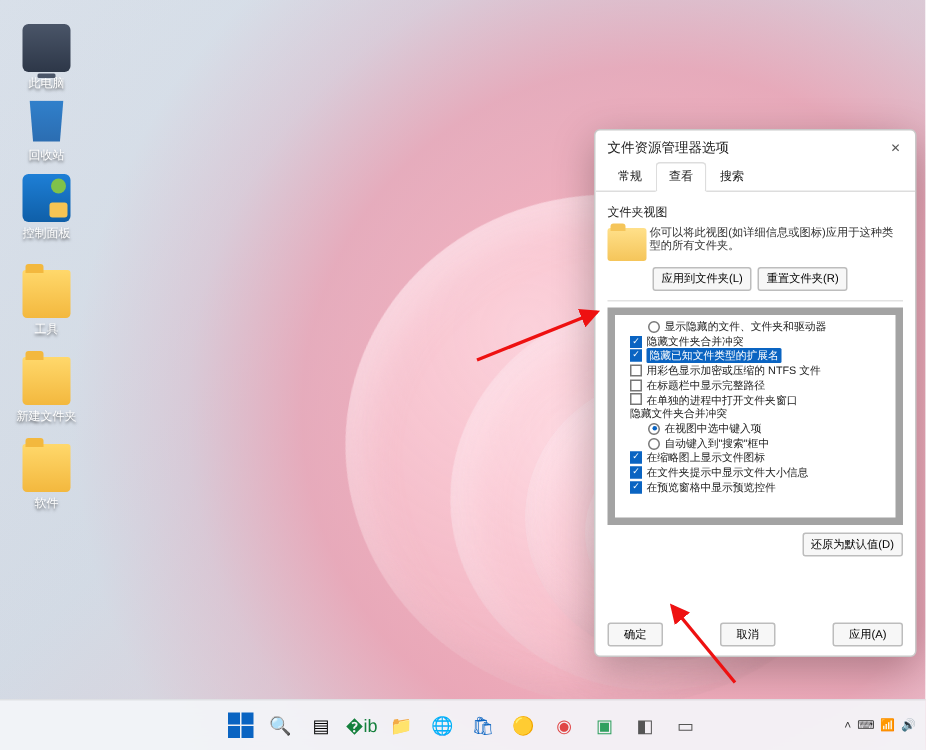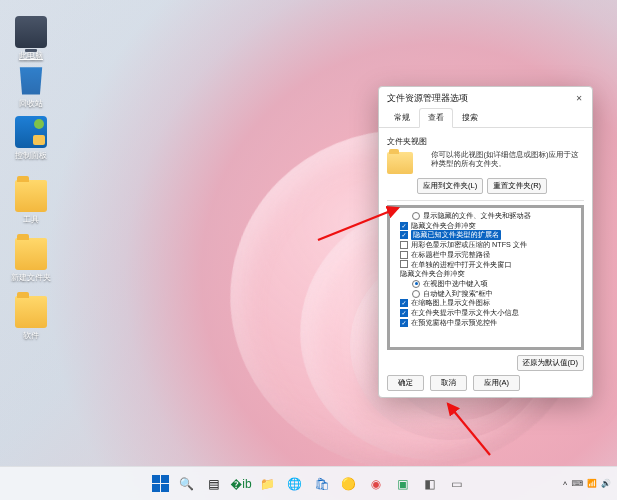--- a/index.html
+++ b/index.html
@@ -19,70 +19,70 @@
     box-shadow: inset -8px -8px 20px rgba(200,120,140,0.25), inset 10px 10px 25px rgba(255,240,245,0.5);
   }
   .desktop .p1{width:360px;height:340px;left:230px;top:130px;transform:rotate(10deg);}
   .desktop .p2{width:280px;height:260px;left:300px;top:200px;transform:rotate(-8deg);}
   .desktop .p3{width:200px;height:190px;left:350px;top:250px;}
   .desktop .p4{width:140px;height:130px;left:390px;top:290px;}
 
   
   .dicon { position:absolute; width:50px; text-align:center; color:#fff; font-size:8px; text-shadow:0 1px 2px rgba(0,0,0,0.6); }
   .dicon .glyph { width:32px; height:32px; margin:0 auto 2px; border-radius:3px; display:flex; align-items:center; justify-content:center; font-size:18px; }
-  .dicon.pc { left:6px; top:16px;text-decoration:underline; }
+  .dicon.pc { left:6px; top:16px; }
   .dicon.pc .glyph{ background:linear-gradient(#4a5568,#2d3748); border-radius:4px; position:relative;}
   .dicon.pc .glyph::after{content:"";position:absolute;bottom:-4px;left:10px;width:12px;height:3px;background:#4a5568;border-radius:1px;}
   .dicon.bin { left:6px; top:64px; }
   .dicon.bin .glyph{ background:linear-gradient(#3182ce,#2b6cb0); clip-path:polygon(15% 10%,85% 10%,78% 95%,22% 95%); }
   .dicon.ctrl { left:6px; top:116px; }
   .dicon.ctrl .glyph{ background:linear-gradient(#1e7fd6,#0f5fa8); border-radius:4px; position:relative; }
   .dicon.ctrl .glyph::before{content:"";position:absolute;right:3px;top:3px;width:10px;height:10px;border-radius:50%;background:#7fc24a;}
   .dicon.ctrl .glyph::after{content:"";position:absolute;right:2px;bottom:3px;width:12px;height:10px;border-radius:2px;background:#f6c453;}
   .dicon.f1 { left:6px; top:180px; }
   .dicon.f2 { left:6px; top:238px; }
   .dicon.f3 { left:6px; top:296px; }
   .folder .glyph{ background:linear-gradient(#ffd86b,#f3b83e); border-radius:2px 2px 3px 3px; position:relative;}
   .folder .glyph::before{content:"";position:absolute;top:-4px;left:2px;width:12px;height:6px;background:#f3b83e;border-radius:2px 2px 0 0;}
 
   
   .dialog {
-    position:absolute; left:378px; top:86px; width:215px; height:312px;
+    position:absolute; left:396px; top:86px; width:215px; height:352px;
     background:#fff; border:1px solid #c9c9c9; border-radius:4px;
     box-shadow:0 8px 28px rgba(0,0,0,0.28);
     font-size:8px; color:#222;
   }
   .titlebar{display:flex;align-items:center;justify-content:space-between;padding:4px 6px 2px 8px;}
   .titlebar .ttl{font-size:9px;}
   .closebtn{width:14px;height:14px;display:flex;align-items:center;justify-content:center;color:#555;cursor:pointer;border-radius:2px;}
   .tabs{display:flex;gap:0;border-bottom:1px solid #ddd;padding:0 6px;}
   .tab{padding:3px 8px 4px;font-size:8px;border:1px solid transparent;position:relative;top:1px;cursor:pointer;}
   .tab.active{border:1px solid #ddd;border-bottom:1px solid #fff;background:#fff;border-radius:3px 3px 0 0;}
   .body{padding:6px 8px 6px 8px;}
   .group-label{font-size:8px;margin:2px 0 3px;}
-  .frow{display:flex;align-items:flex-start;gap:18px;margin-bottom:4px;}
+  .frow{display:flex;align-items:flex-start;gap:2px;margin-bottom:4px;}
   .foldericon{width:26px;height:22px;background:linear-gradient(#ffe08a,#f5c55a);border-radius:2px;position:relative;flex-shrink:0;margin-top:2px;}
   .foldericon::before{content:"";position:absolute;top:-3px;left:2px;width:10px;height:5px;background:#f5c55a;border-radius:2px 2px 0 0;}
   .desc{font-size:7.5px;line-height:1.25;color:#333;}
   .twobtn{display:flex;gap:4px;margin:4px 0 6px 30px;}
   .btn{font-size:7.5px;padding:2px 5px;border:1px solid #bdbdbd;background:#f7f7f7;border-radius:2px;cursor:pointer;white-space:nowrap;}
   .btn-wide{padding:2px 10px;}
   .hr{height:1px;background:#e2e2e2;margin:2px 0 4px;}
-  .advbox{border:3px solid #a3a3a3;height:145px;padding:3px 4px;overflow:hidden;}
+  .advbox{border:5px solid #a3a3a3;height:145px;padding:3px 4px;overflow:hidden;}
   .tree{font-size:7.2px;line-height:1.35;color:#222;}
   .tree .row{display:flex;align-items:center;gap:3px;white-space:nowrap;}
   .tree .lvl1{padding-left:6px;}
   .tree .lvl2{padding-left:18px;}
   .chk{width:8px;height:8px;border:1px solid #777;flex-shrink:0;display:inline-flex;align-items:center;justify-content:center;font-size:6px;line-height:1;}
   .chk.on{background:#0a64c2;border-color:#0a64c2;color:#fff;}
   .rad{width:8px;height:8px;border:1px solid #777;border-radius:50%;flex-shrink:0;position:relative;}
   .rad.on::after{content:"";position:absolute;left:1.5px;top:1.5px;width:3px;height:3px;border-radius:50%;background:#0a64c2;}
   .sel{background:#0a64c2;color:#fff;padding:0 2px;border-radius:1px;}
   .restore-row{display:flex;justify-content:flex-end;margin-top:5px;}
-  .ftr{position:absolute;left:0;right:0;bottom:6px;display:flex;justify-content:flex-start;gap:6px;padding:0 8px;}
+  .ftr{position:absolute;left:0;right:0;bottom:6px;display:flex;justify-content:space-between;gap:6px;padding:0 8px;}
 
   
   .arrow{position:absolute;pointer-events:none;}
   .arrow svg{overflow:visible;}
 
   
   .taskbar{position:absolute;left:0;right:0;bottom:0;height:34px;background:rgba(243,245,249,0.92);border-top:1px solid rgba(0,0,0,0.08);display:flex;align-items:center;justify-content:center;gap:5px;backdrop-filter:blur(6px);}
   .tb-ico{width:22px;height:22px;border-radius:4px;display:flex;align-items:center;justify-content:center;font-size:12px;cursor:pointer;}
   .winlogo{display:grid;grid-template-columns:8px 8px;grid-template-rows:8px 8px;gap:1px;}
   .winlogo span{background:#0a64c2;}

